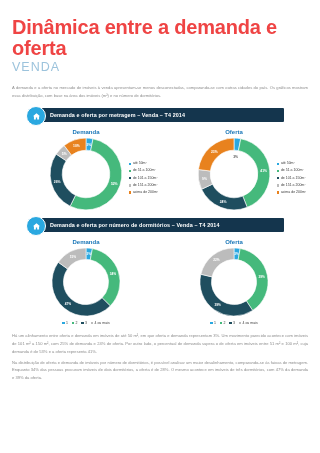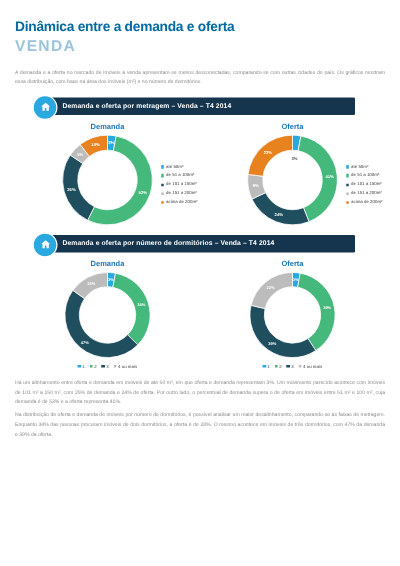--- a/index.html
+++ b/index.html
@@ -7,25 +7,25 @@
     width:320px;height:453px;
     background:#ffffff;
     font-family:"Liberation Sans", sans-serif;
     overflow:hidden;
     position:relative;
   }
   .page{position:relative;width:320px;height:453px;box-sizing:border-box;padding:0 12px;}
 
   
   .title{
-    color:#0369a1;font-size:11px;font-weight:bold;letter-spacing:-0.2px;
+    color:#ef4444;font-size:20px;font-weight:bold;letter-spacing:-0.2px;
     margin:17px 0 0 0;line-height:1.05;
   }
   .subtitle{
-    color:#9cc3dc;font-size:12.5px;font-weight:bold;letter-spacing:1px;
+    color:#9cc3dc;font-size:12.5px;font-weight:normal;letter-spacing:1px;
     margin:2px 0 0 0;line-height:1.05;
   }
   .intro{
     color:#8d8d8d;font-size:4.1px;line-height:1.85;margin:10px 0 0 0;
     text-align:justify;max-width:296px;
   }
 
   
   .banner{
     position:relative;height:14px;background:#14354d;border-radius:1px;

